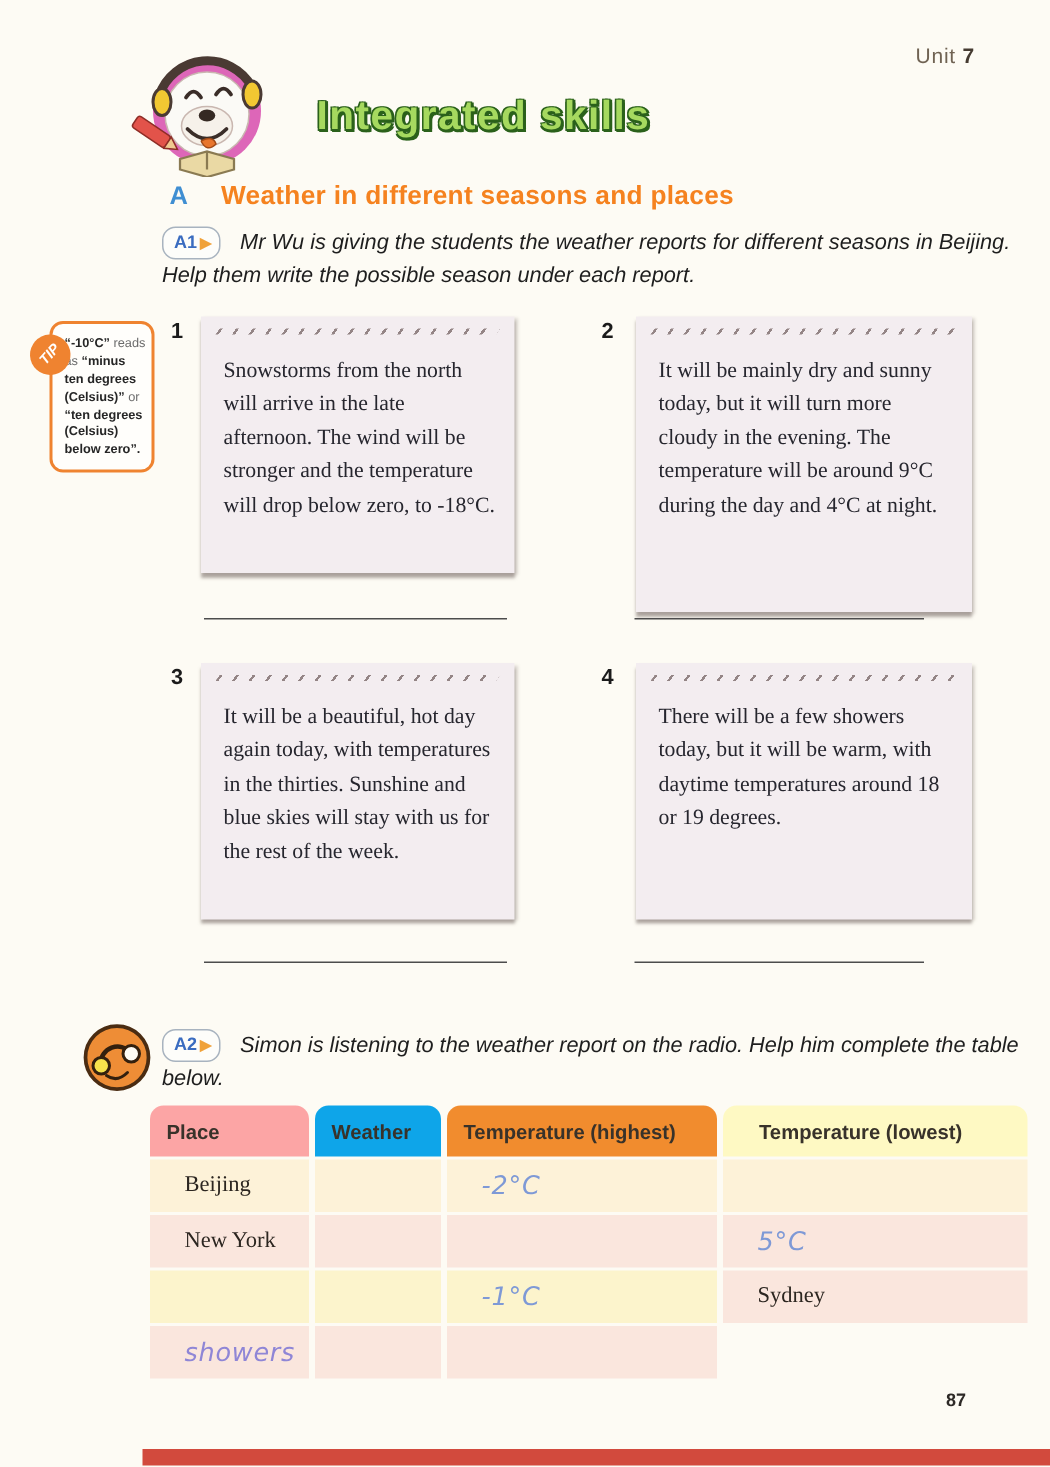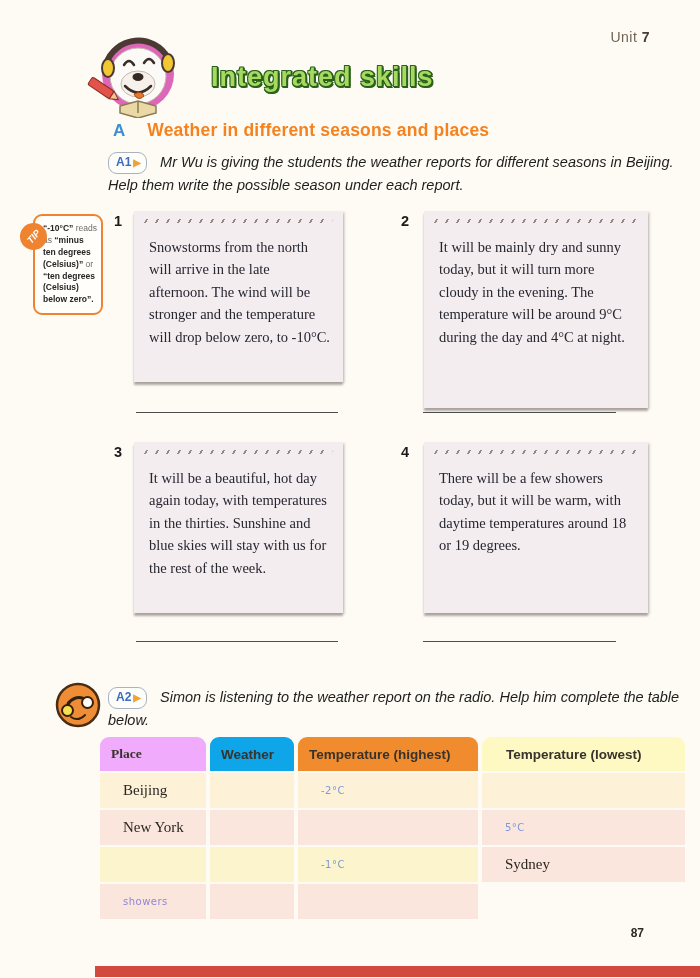--- a/index.html
+++ b/index.html
@@ -60,31 +60,31 @@
   .line-3 { left:136px; top:641px; width:202px; }
   .line-4 { left:423px; top:641px; width:193px; }
 
   .a2-icon { position:absolute; left:54px; top:681px; width:48px; height:48px; }
 
   
   .weather-table { position:absolute; left:100px; top:737px; display:grid;
     grid-template-columns:106px 84px 180px 203px; column-gap:4px; row-gap:2px; }
   .th { height:34px; border-radius:9px 9px 0 0; display:flex; align-items:center;
     padding-left:11px; font-size:13.5px; font-weight:bold; color:#38322a; }
-  .hdr-place  { background:#f0abfc;font-family:Liberation Serif, serif; }
+  .hdr-place  { background:#fca5a5; }
   .hdr-weather{ background:#0ea5e9; }
   .hdr-high   { background:#f18c2e; }
   .hdr-low    { background:#fef9c3;padding-left:24px; }
   .td { height:35px; display:flex; align-items:center; padding-left:23px; }
   .row-cream  { background:#fdf2d8; }
   .row-pink   { background:#fae6dd; }
   .row-yellow { background:#fcf4cc; }
   .place-cell { font-family:"Liberation Serif", serif; font-size:15px; color:#2c2620; }
-  .handwriting { font-family:"DejaVu Sans", sans-serif; 
-    font-size:10px; color:#7e99d6; letter-spacing:.5px; }
+  .handwriting { font-family:"DejaVu Sans", sans-serif; font-style:italic;
+    font-size:17px; color:#7e99d6; letter-spacing:.5px; }
   .hw-purple { color:#8f86d6; }
 
   
   .page-number { position:absolute; top:926px; right:56px; font-size:12px; font-weight:bold; color:#2d2926; }
   .bottom-bar { position:absolute; left:95px; top:966px; width:605px; height:11px; background:#d24a3d; }
 </style>
 </head>
 <body>
 
 <div class="page">
@@ -126,21 +126,21 @@
   </div>
 
   <div class="tip-box">
     <div class="tip-circle">TIP</div>
     <b>“-10°C”</b><span> reads as </span><b>“minus ten degrees (Celsius)”</b><span> or </span><b>“ten degrees (Celsius) below zero”.</b>
   </div>
 
   <div class="card-number num-1">1</div>
   <div class="card card-1">
     <div class="perforation"></div>
-    <div class="card-text">Snowstorms from the north will arrive in the late afternoon. The wind will be stronger and the temperature will drop below zero, to -10°C.</div>
+    <div class="card-text">Snowstorms from the north will arrive in the late afternoon. The wind will be stronger and the temperature will drop below zero, to -18°C.</div>
   </div>
 
   <div class="card-number num-2">2</div>
   <div class="card card-2">
     <div class="perforation"></div>
     <div class="card-text">It will be mainly dry and sunny today, but it will turn more cloudy in the evening. The temperature will be around 9°C during the day and 4°C at night.</div>
   </div>
 
   <div class="answer-line line-1"></div>
   <div class="answer-line line-2"></div>

